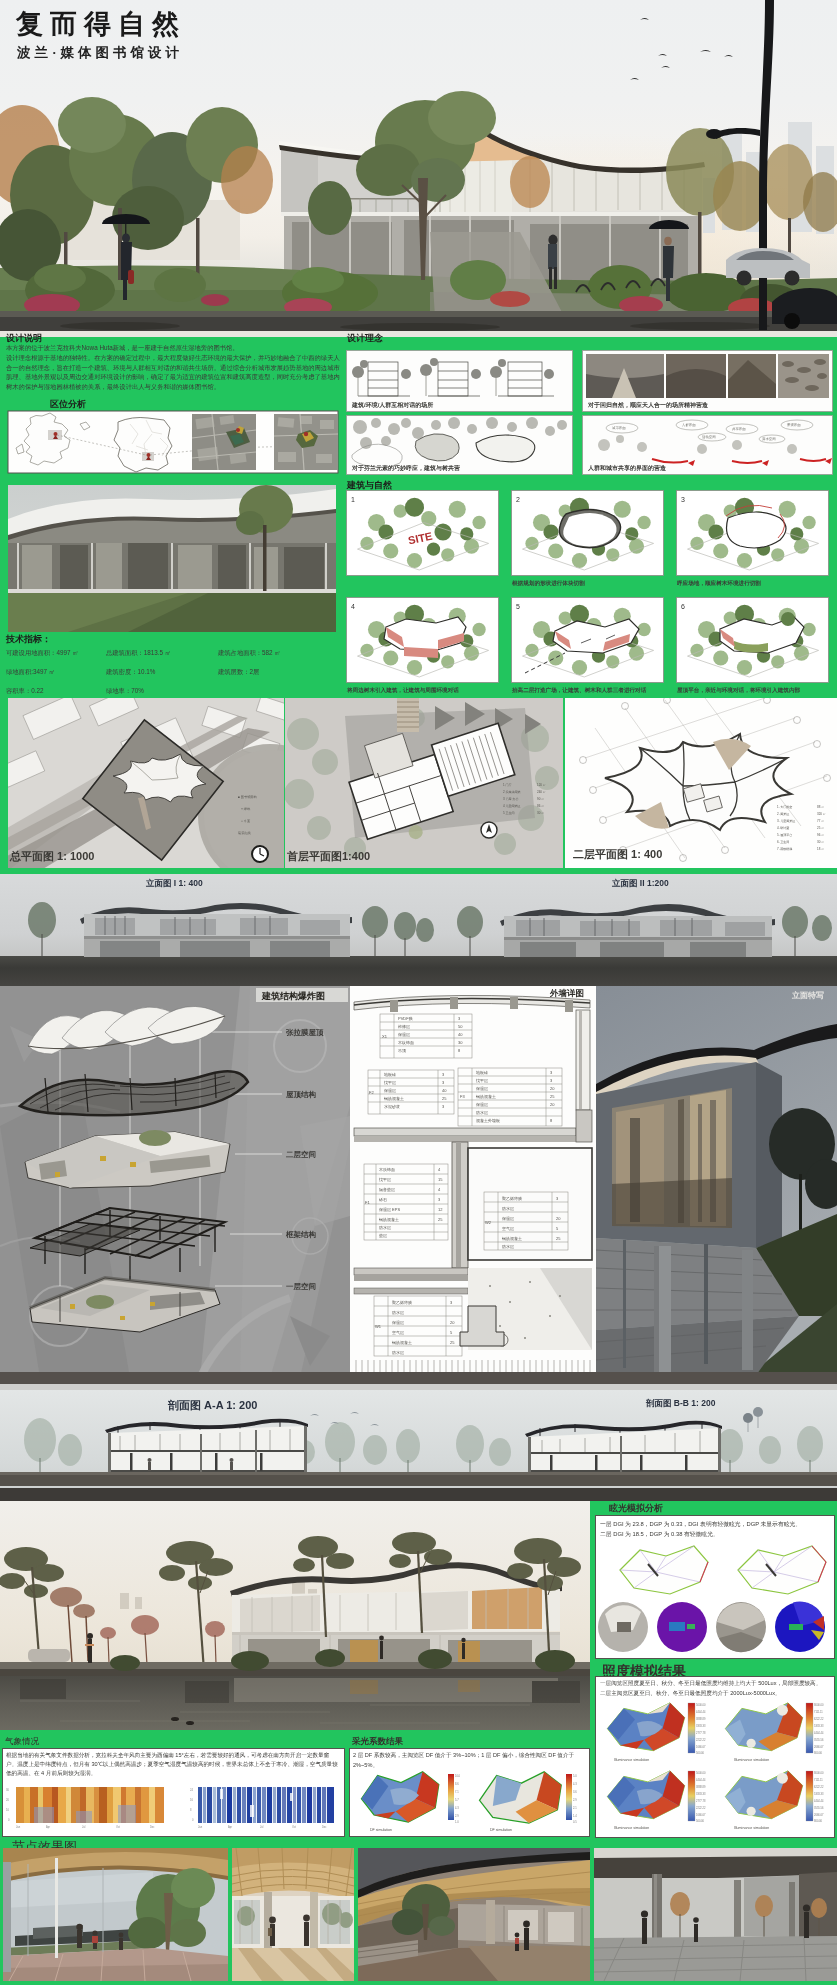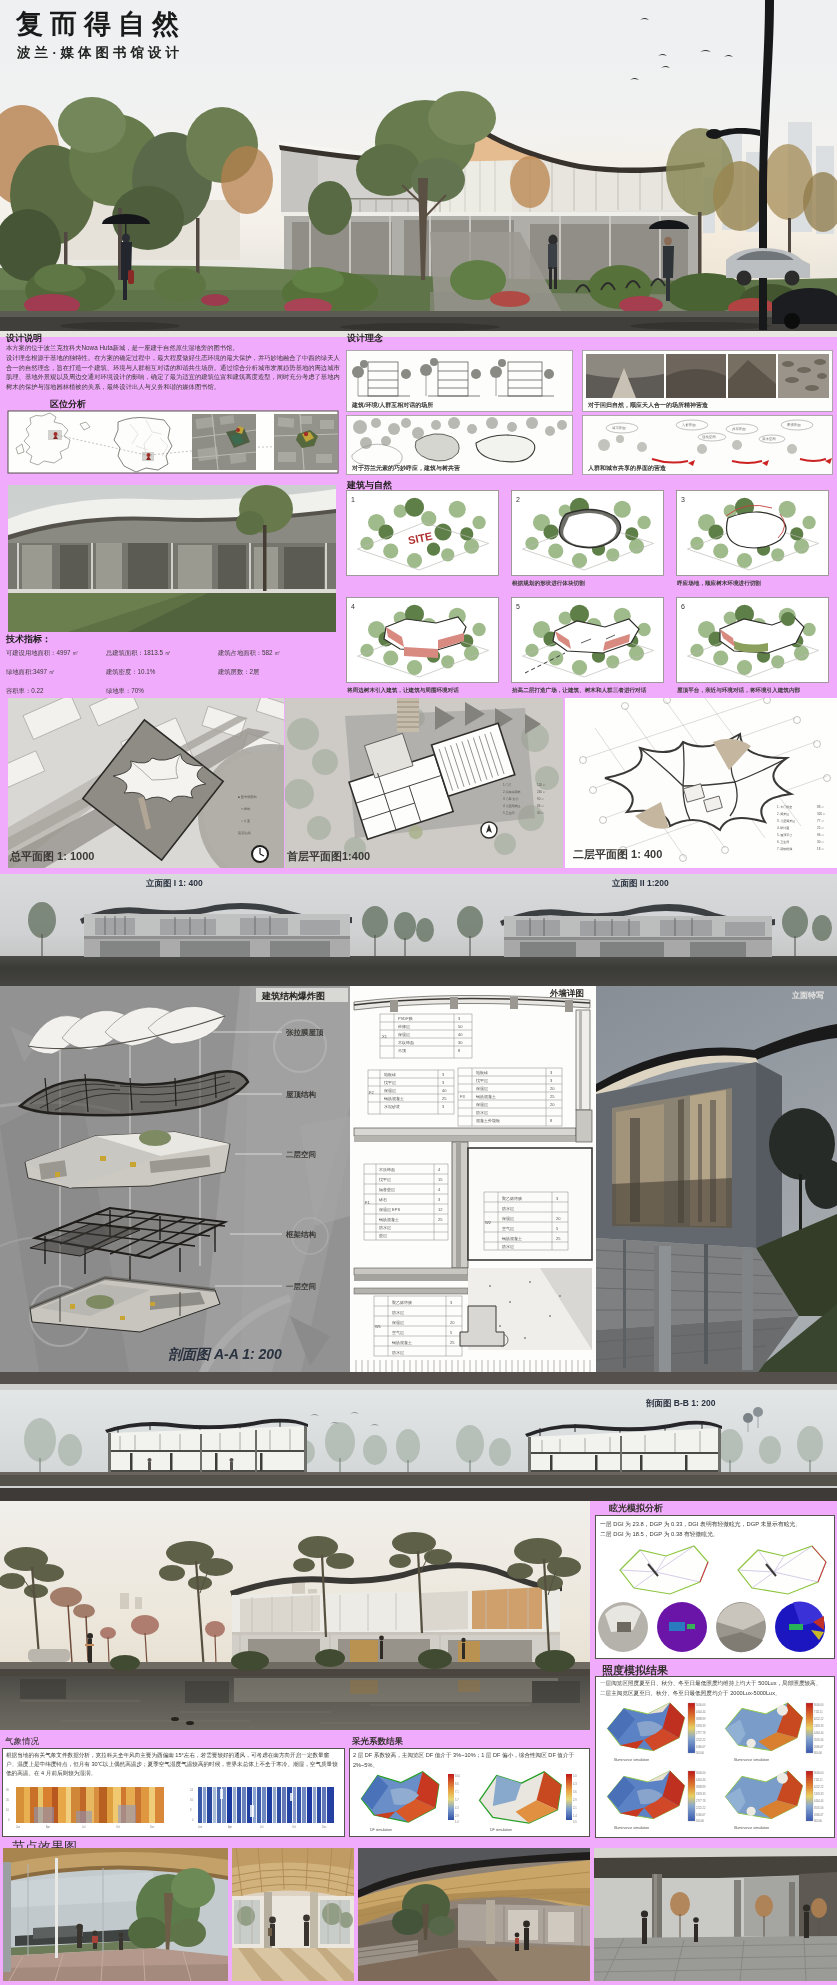--- a/index.html
+++ b/index.html
@@ -1,16 +1,16 @@
 <!DOCTYPE html>
 <html><head>
 <meta charset="utf-8">
 <style>
 html,body{margin:0;padding:0;background:#fff;}
-#page{position:relative;width:837px;height:1985px;overflow:hidden;background:#f0abfc;font-family:"Liberation Sans",sans-serif;}
+#page{position:relative;width:837px;height:1985px;overflow:hidden;background:#22c55e;font-family:"Liberation Sans",sans-serif;}
 .abs{position:absolute;}
 .hdr{font-weight:bold;color:#1d1c1a;font-size:9px;}
 .tiny{font-size:6.3px;color:#3a3936;line-height:1.55;}
 </style>
 </head>
 <body>
 <div id="page">
 
 <div class="abs" style="left:0;top:0;width:837px;height:337px;background:linear-gradient(180deg,#eef0f1 0%,#f0f1f1 30%,#f6f3ee 55%,#f3efe8 70%,#e8e6e0 80%);"></div>
 
@@ -1239,21 +1239,21 @@
   <rect x="27" y="254" width="3" height="128" fill="#5b6064"></rect>
 
   <text x="196" y="12" font-size="8" font-weight="bold" fill="#e8e7e4">立面特写</text>
 </svg>
 
 <div class="abs" style="left:0;top:1372px;width:837px;height:12px;background:#55504c;"></div>
 <div class="abs" style="left:0;top:1384px;width:837px;height:6px;background:#cfcfcd;"></div>
 
 <div class="abs" style="left:0;top:1390px;width:837px;height:98px;background:linear-gradient(180deg,#e3e6e6,#d5d9d9 75%,#cfd2d1);"></div>
 
-<div class="abs" style="left:168px;top:1346px;font-size:14px;font-weight:bold;color:#2a3240;font-style:italic;">剖面图 A-A 1: 200</div>
+<div class="abs" style="left:168px;top:1398px;font-size:11px;font-weight:bold;color:#2a3240;">剖面图 A-A 1: 200</div>
 
 <div class="abs" style="left:598px;top:1398px;font-size:8.5px;font-weight:bold;color:#2a3240;margin-left:48px;">剖面图 B-B 1: 200</div>
 
 <svg class="abs" style="left:0;top:1400px;" width="430" height="88" viewBox="0 0 430 88">
 
   <g fill="#a3b0a5" opacity="0.65">
     <ellipse cx="40" cy="40" rx="16" ry="22"></ellipse>
         <ellipse cx="70" cy="50" rx="12" ry="16"></ellipse>
         <ellipse cx="340" cy="42" rx="15" ry="20"></ellipse>
         <ellipse cx="375" cy="50" rx="12" ry="15"></ellipse>
@@ -1580,21 +1580,21 @@
   <rect x="192" y="24" width="14" height="6" fill="#28b058"></rect>
   <path d="M216,22 L227,16 L227,30 Z" fill="#c03028"></path>
   <path d="M214,30 L227,32 L222,40 Z" fill="#c8b828"></path>
   <g stroke="#fff" stroke-width="2">
         <line x1="55" y1="2" x2="55" y2="53"></line>
         <line x1="114" y1="2" x2="114" y2="53"></line>
         <line x1="173" y1="2" x2="173" y2="53"></line>
       </g>
 </svg>
 
-<div class="abs" style="left:602px;top:1663px;font-size:11px;font-weight:bold;color:#33302c;">照度模拟结果</div>
+<div class="abs" style="left:602px;top:1663px;font-size:14px;font-weight:bold;color:#33302c;">照度模拟结果</div>
 
 <div class="abs" style="left:595px;top:1676px;width:238px;height:160px;border:0.8px solid #55534e;background:#fff;"></div>
 
 <div class="abs" style="left:600px;top:1679px;width:232px;font-size:5.6px;color:#3a3936;line-height:1.7;">一层阅览区照度夏至日、秋分、冬至日最低照度均维持上均大于 500Lux，局部照度较高。<br>二层主阅览区夏至日、秋分、冬至日最低照度均介于 2000Lux-5000Lux。</div>
 
 <svg class="abs" style="left:596px;top:1697px;" width="236" height="136" viewBox="0 0 236 136">
   <defs>
     <linearGradient id="cbar" x1="0" y1="0" x2="0" y2="1">
       <stop offset="0" stop-color="#c01818"></stop>
           <stop offset="0.3" stop-color="#e08030"></stop>

